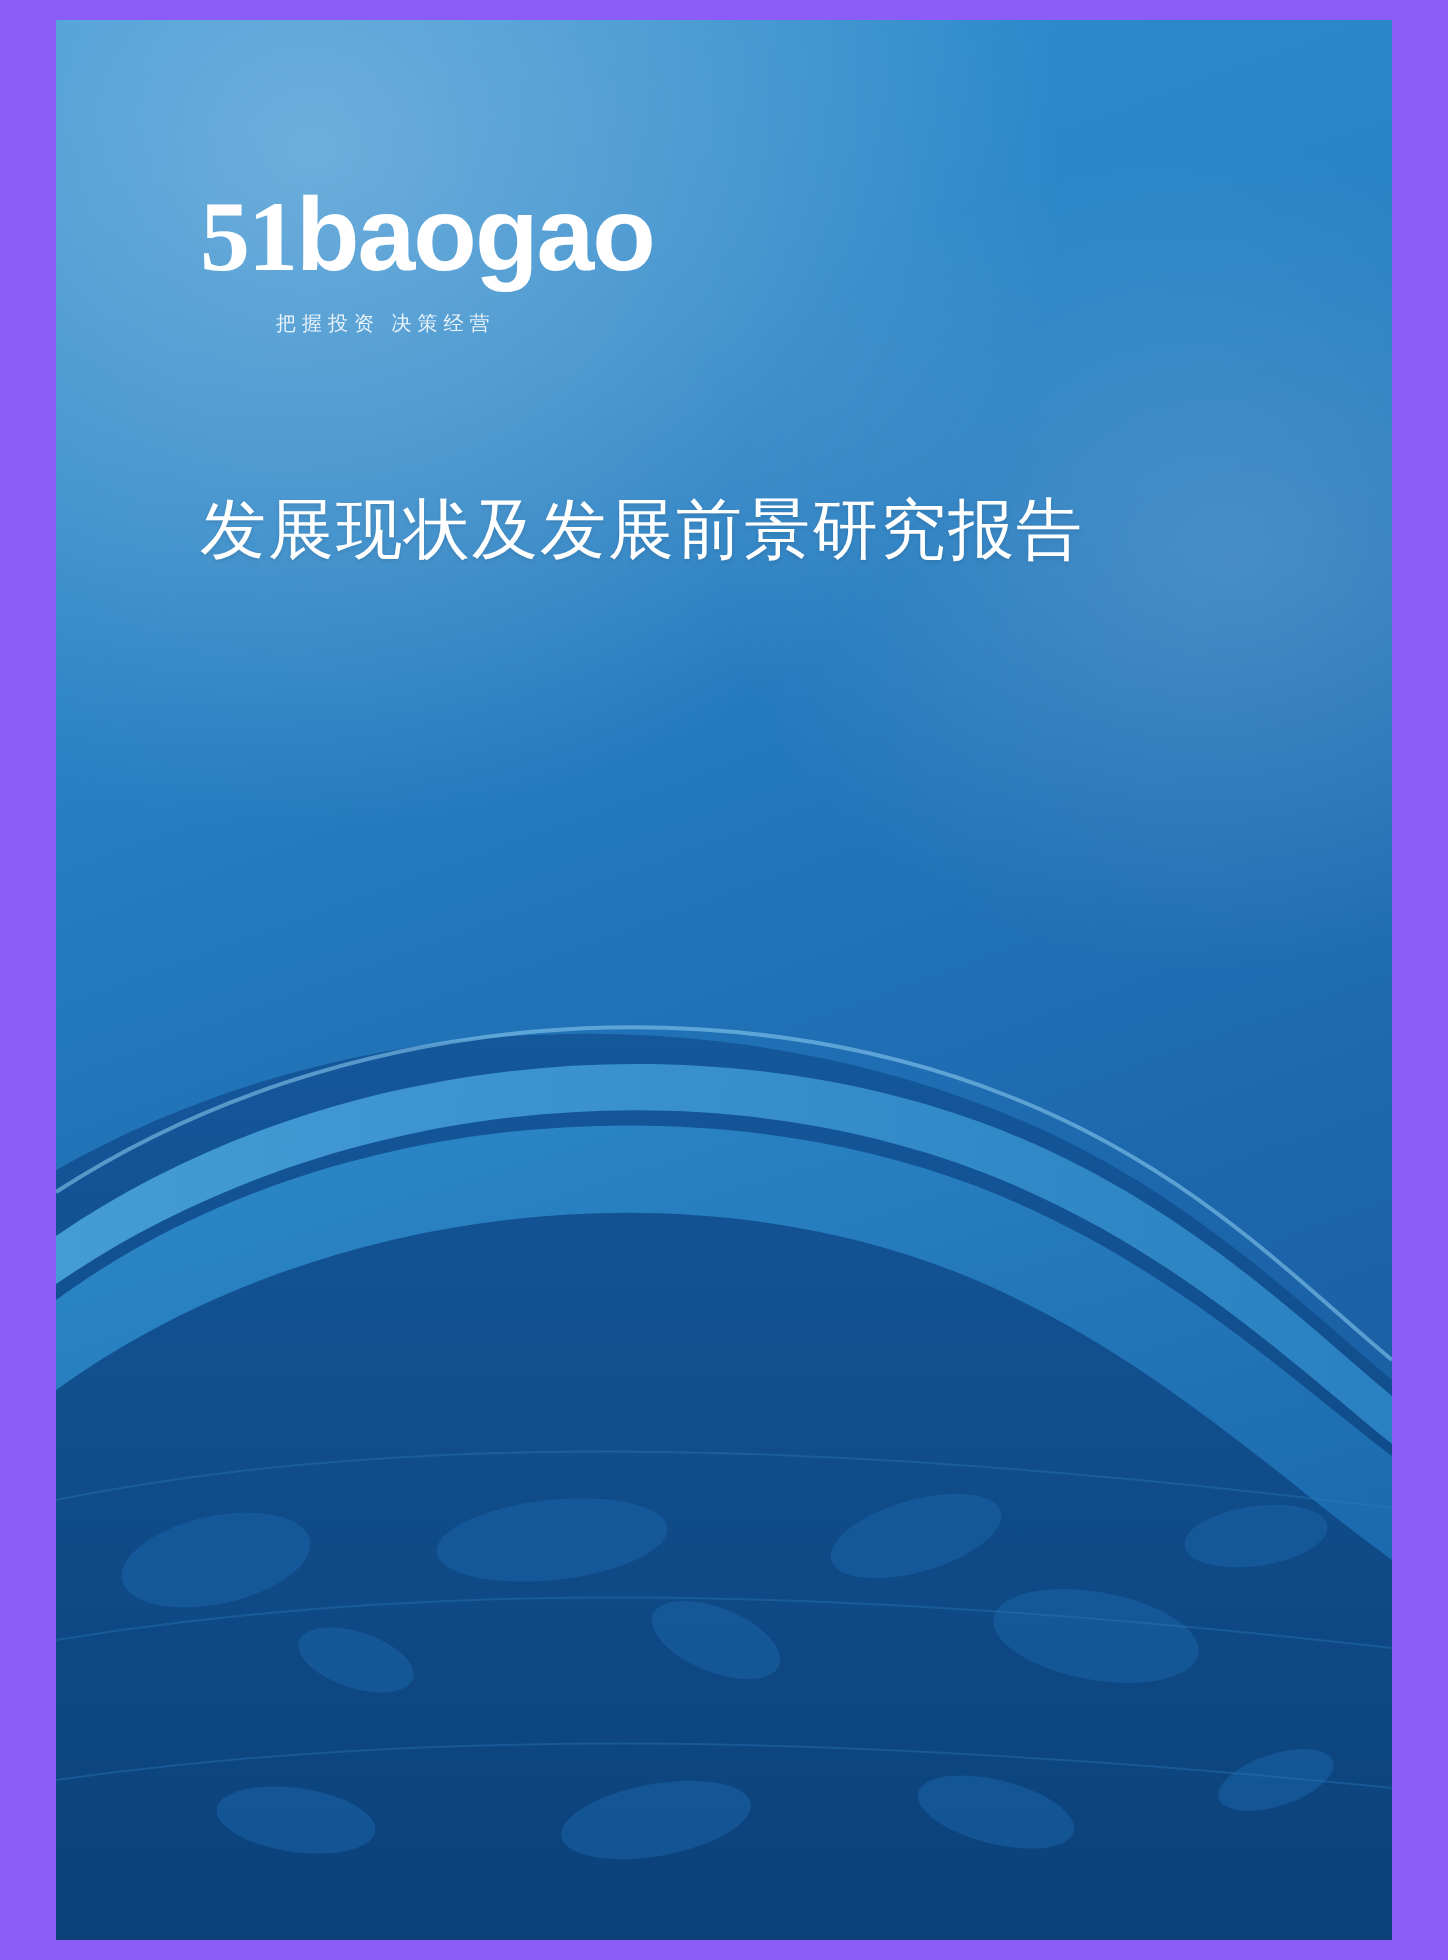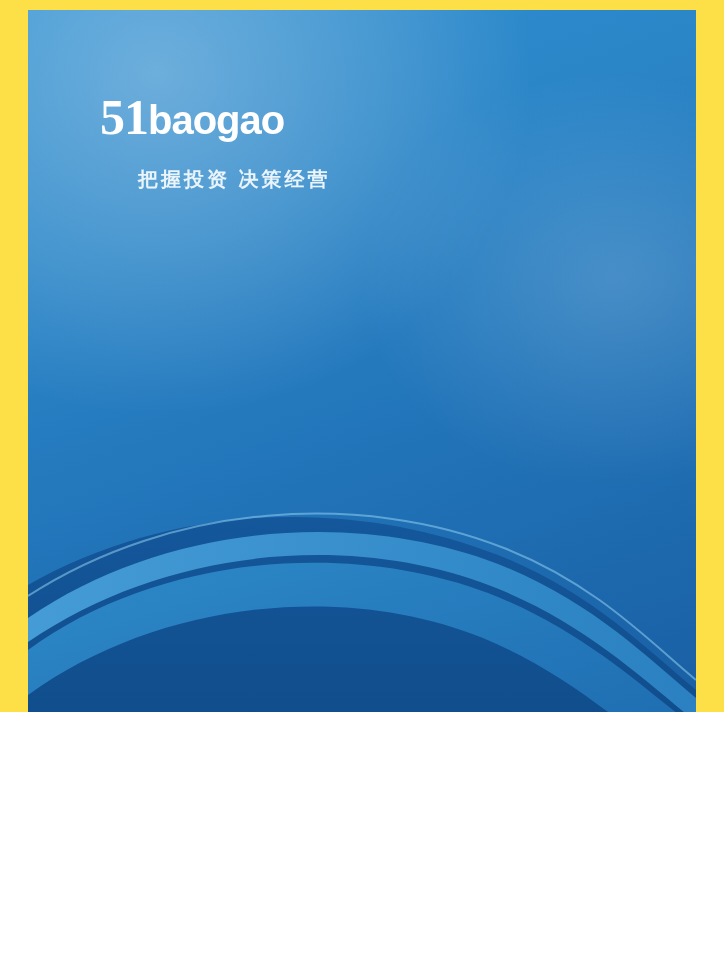--- a/index.html
+++ b/index.html
@@ -9,23 +9,23 @@
   }
   body {
     width: 724px;
     height: 980px;
     font-family: "Liberation Sans", sans-serif;
   }
 
   .cover {
     position: relative;
     width: 724px;
-    height: 712px;
+    height: 980px;
     overflow: hidden;
-    background: #fde047;
+    background: #8b5cf6;
   }
 
   
   .panel {
     position: absolute;
     left: 28px;
     top: 10px;
     width: 668px;
     height: 960px;
     overflow: hidden;
@@ -77,33 +77,33 @@
     color: #ffffff;
     font-family: "Liberation Serif", serif;
     display: inline-block;
   }
   .logo-row {
     display: flex;
     align-items: baseline;
   }
   .logo-text {
     font-family: "Liberation Sans", sans-serif;
-    font-size: 40px;
+    font-size: 52px;
     font-weight: bold;
     color: #ffffff;
     line-height: 1;
     letter-spacing: -1px;
   }
   .logo-tagline {
-    margin-top: 24px;
+    margin-top: 11px;
     margin-left: 38px;
-    font-size: 20px;
+    font-size: 10px;
     color: #eaf4fb;
     letter-spacing: 3px;
-    font-weight: bold;
+    font-weight: normal;
   }
 
   
   .title {
     position: absolute;
     left: 72px;
     top: 228px;
     width: 560px;
     color: #ffffff;
     font-size: 33px;
@@ -176,16 +176,17 @@
 
     <div class="logo">
       <div class="logo-row">
         <span class="logo-mark">51</span>
         <span class="logo-text">baogao</span>
       </div>
       <div class="logo-tagline">把握投资 决策经营</div>
     </div>
 
     <div class="title">
+      <div>发展现状及发展前景研究报告</div>
     </div>
 
   </div>
 </div>
 
 </body></html>

